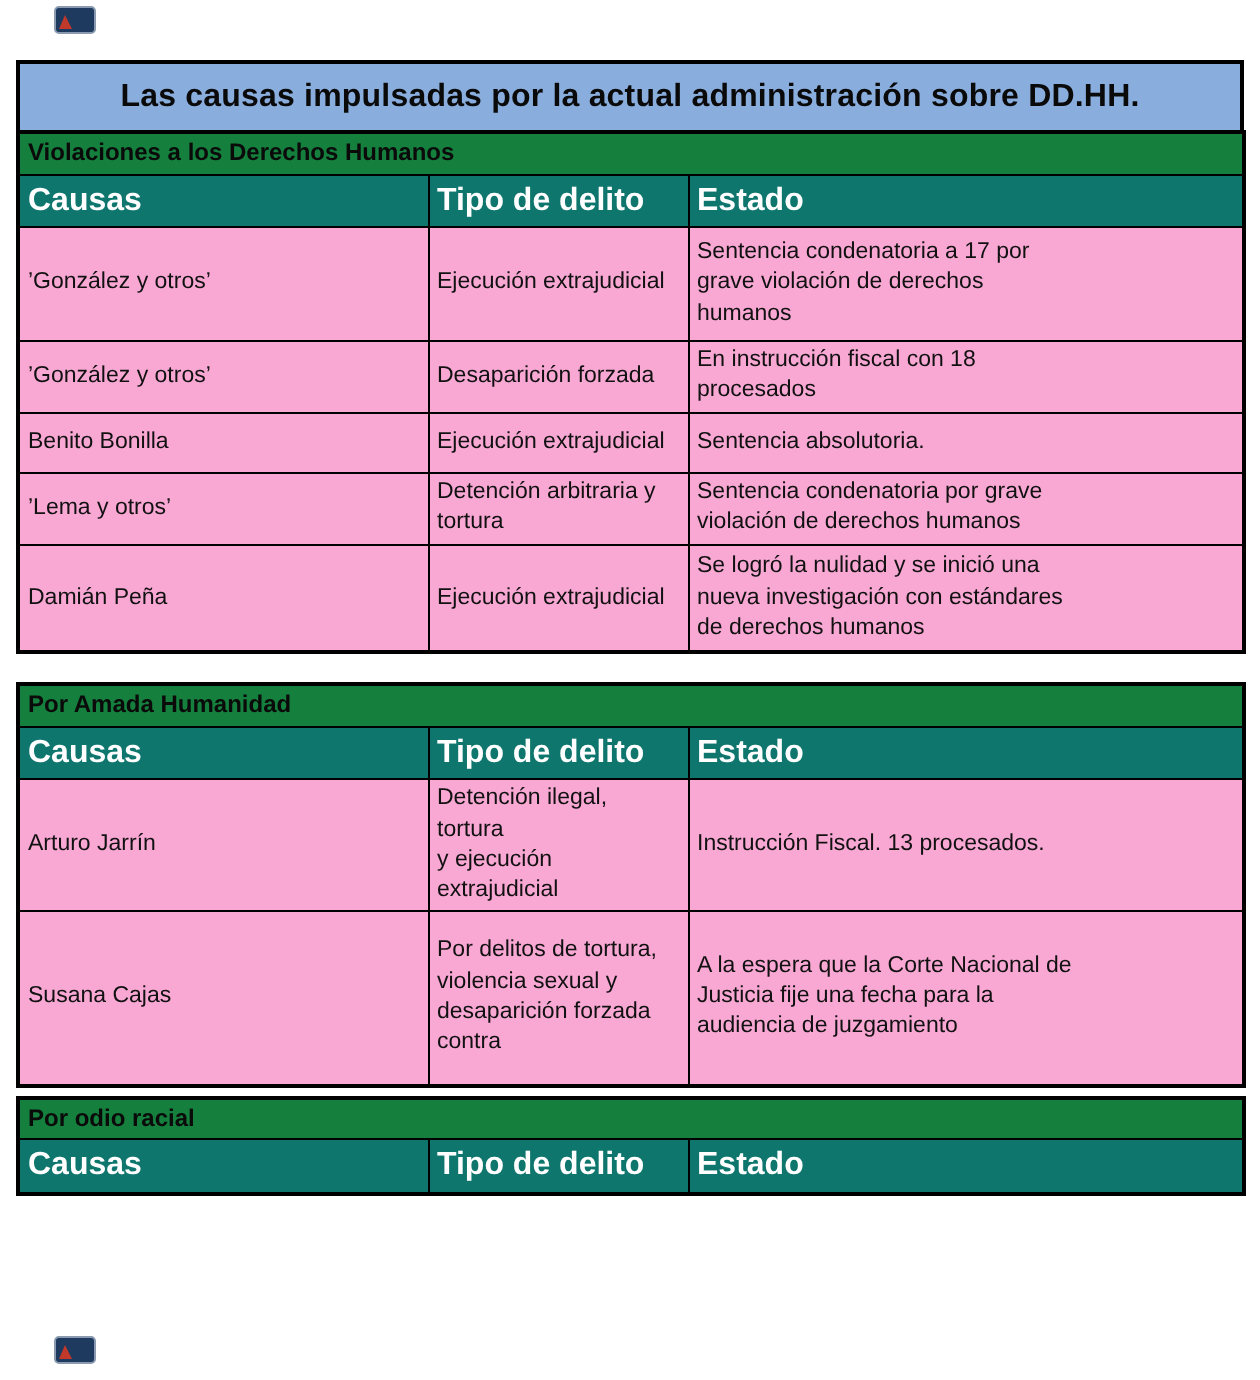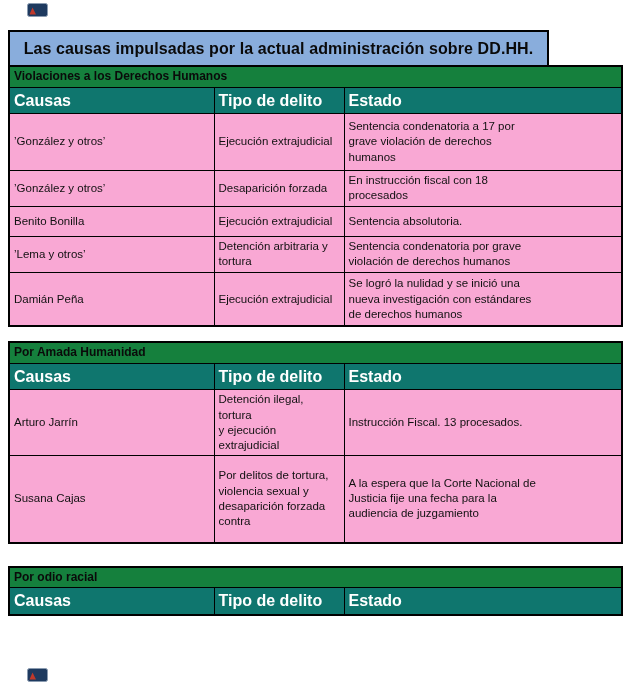--- a/index.html
+++ b/index.html
@@ -2,37 +2,37 @@
 <html><head>
 <meta charset="utf-8">
 <style>
   * { margin:0; padding:0; box-sizing:border-box; }
   html,body { background:#ffffff; }
   body { font-family:"Liberation Sans","DejaVu Sans",sans-serif; color:#111; }
   .sheet { position:relative; width:630px; height:690px; background:#fff; overflow:hidden; }
   .doc { position:absolute; left:8px; top:30px; width:613px; }
 
   .title-box {
-    width:541px; height:37px;
+    width:614px; height:37px;
     background:#89ADDC;
     border:2px solid #000;
     display:flex; align-items:center; justify-content:center;
     font-size:16px; font-weight:bold; color:#0a0a0a;
     letter-spacing:0.1px;
   }
 
   table.cases {
     width:613px;
     border-collapse:collapse;
     table-layout:fixed;
     border:2px solid #000;
   }
   table.t1 { margin-top:-2px; }
   table.t2 { margin-top:14px; }
-  table.t3 { margin-top:22px; }
+  table.t3 { margin-top:4px; }
 
   table.cases td {
     border:1px solid #000;
     font-size:11.5px;
     line-height:1.32;
     vertical-align:middle;
     padding:2px 5px 2px 4px;
     white-space:pre-line;
     overflow:hidden;
   }

